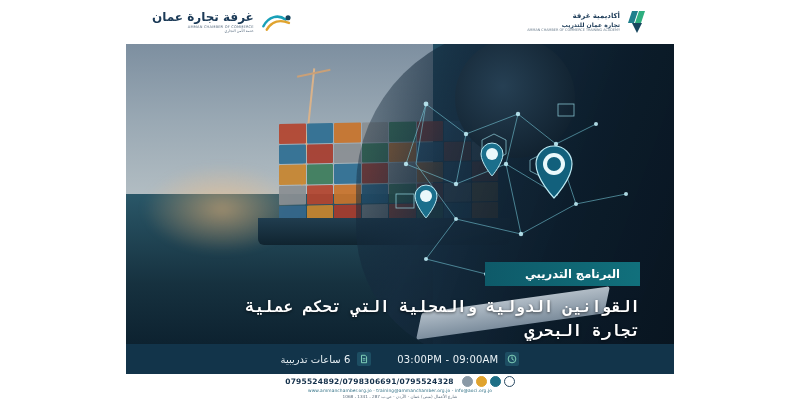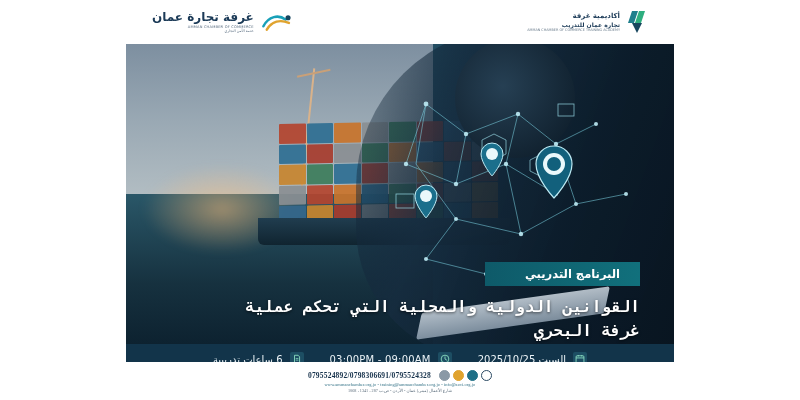--- a/index.html
+++ b/index.html
@@ -191,29 +191,28 @@
     width: 14px; height: 14px; border-radius: 2px;
     display: inline-flex; align-items: center; justify-content: center;
     background: #1d4e63;
   }
   .ico svg { display: block; }
 
   
   .footer {
     position: absolute;
     left: 0; right: 0; bottom: 0;
-    height: 38px;
+    height: 26px;
     background: #ffffff;
     display: flex;
     flex-direction: column;
     align-items: center;
     justify-content: center;
     gap: 1px;
     z-index: 7;
-    font-family: Liberation Serif, serif;
   }
   .footer-row {
     display: flex; align-items: center; justify-content: center; gap: 8px;
     direction: rtl;
   }
   .foot-logos { display: flex; align-items: center; gap: 3px; }
   .clogo {
     width: 11px; height: 11px; border-radius: 50%;
     border: 1px solid #2b4a63;
     display: inline-block;
@@ -370,34 +369,24 @@
           </g>
         </svg>
       </div>
     </div>
 
     <div class="title-zone">
       <div class="eyebrow-wrap">
         <div class="eyebrow">البرنامج التدريبي</div>
       </div>
       <div class="main-title">القوانين الدولية والمحلية التي تحكم عملية</div>
-      <div class="main-title">غرفة البحري</div>
+      <div class="main-title">تجارة البحري</div>
     </div>
 
     <div class="infobar">
-      <div class="info-item">
-        <span class="ico">
-          <svg viewBox="0 0 14 14" width="10" height="10" aria-hidden="true">
-            <rect x="1.5" y="2.5" width="11" height="10" rx="1.5" fill="none" stroke="#8fe3c5" stroke-width="1.2"></rect>
-            <path d="M1.5 5.5 H12.5" stroke="#8fe3c5" stroke-width="1.2"></path>
-            <path d="M4.5 1.5 V3.5 M9.5 1.5 V3.5" stroke="#8fe3c5" stroke-width="1.2"></path>
-          </svg>
-        </span>
-        <span class="txt">السبت 2025/10/25</span>
-      </div>
       <div class="info-item">
         <span class="ico">
           <svg viewBox="0 0 14 14" width="10" height="10" aria-hidden="true">
             <circle cx="7" cy="7" r="5.4" fill="none" stroke="#8fe3c5" stroke-width="1.2"></circle>
             <path d="M7 4 V7 L9.2 8.4" stroke="#8fe3c5" stroke-width="1.2" fill="none" stroke-linecap="round"></path>
           </svg>
         </span>
         <span class="txt">03:00PM - 09:00AM</span>
       </div>
       <div class="info-item">

